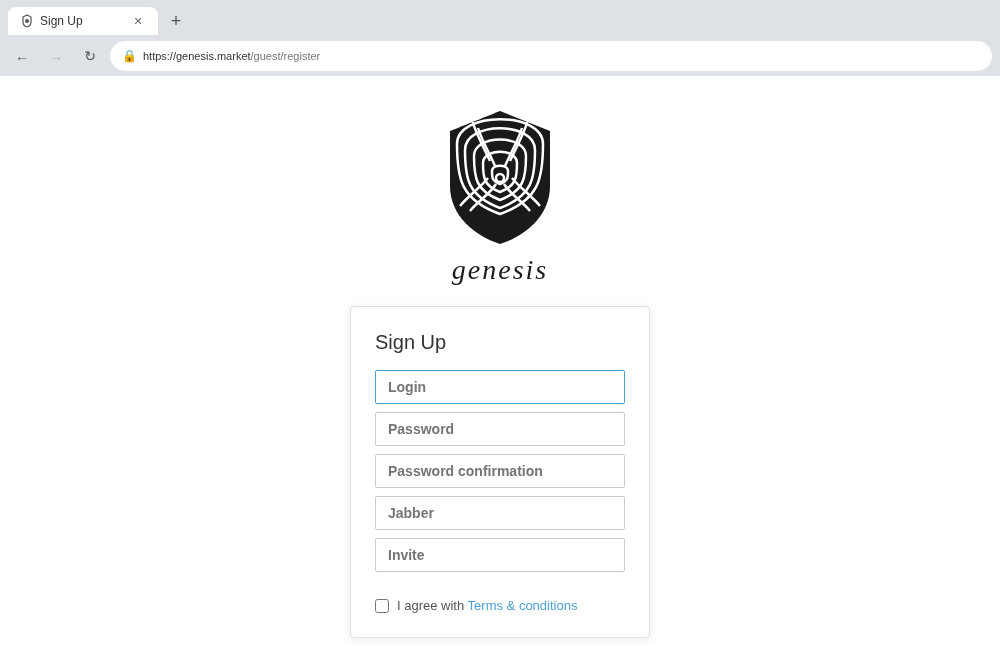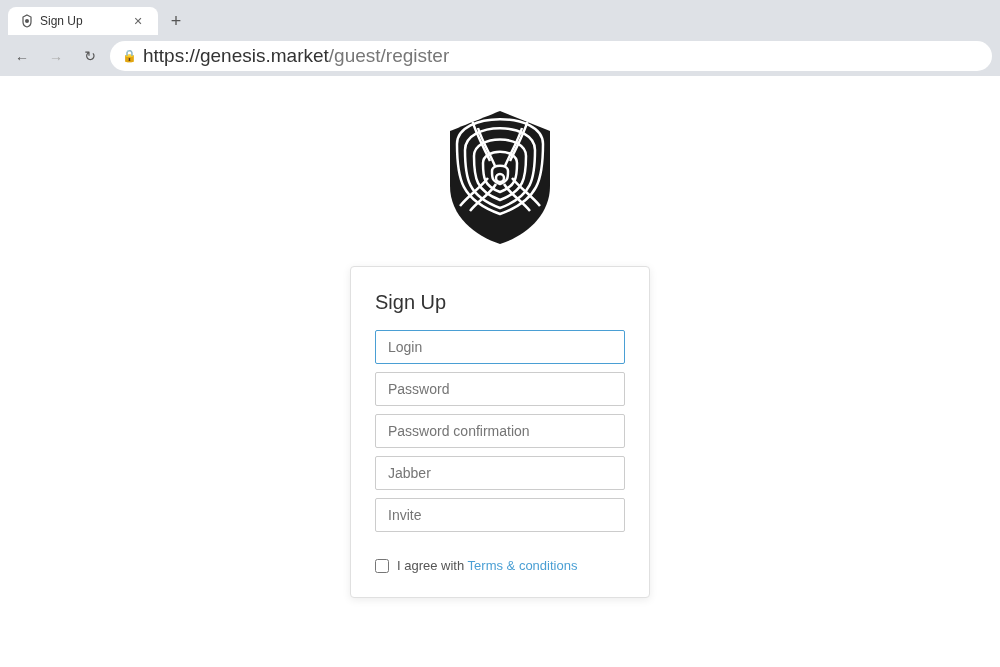--- a/index.html
+++ b/index.html
@@ -120,21 +120,21 @@
       font-size: 13px;
       color: #333;
     }
 
     .address-lock {
       color: #555;
       font-size: 12px;
     }
 
     .address-url {
-      font-size: 19px;
+      font-size: 11px;
       color: #333;
     }
 
     .address-url .domain {
       color: #333;
     }
 
     .address-url .path {
       color: #777;
     }
@@ -193,20 +193,21 @@
     .form-field {
       width: 100%;
       padding: 8px 12px;
       border: 1px solid #cccccc;
       border-radius: 2px;
       font-size: 14px;
       color: #555;
       margin-bottom: 8px;
       outline: none;
       background: #fff;
+      font-weight: bold;
     }
 
     .form-field.focused {
       border-color: #4a9fd4;
     }
 
     .agree-row {
       display: flex;
       align-items: center;
       gap: 8px;
@@ -290,20 +291,21 @@
         <path d="M64 78 C70 88 82 95 90 105"></path>
         <path d="M48 72 C40 82 28 90 20 100"></path>
         <path d="M72 72 C80 82 92 90 100 100"></path>
 
         <path d="M55 60 C50 48 42 35 38 22"></path>
         <path d="M65 60 C70 48 78 35 82 22"></path>
         <path d="M50 55 C44 42 36 28 32 14"></path>
         <path d="M70 55 C76 42 84 28 88 14"></path>
       </g>
     </svg>
+    <div class="logo-text">genesis</div>
   </div>
 
   <div class="signup-card">
     <h2 class="signup-title">Sign Up</h2>
 
     <input class="form-field focused" type="text" placeholder="Login" style="">
 
     <input class="form-field" type="password" placeholder="Password" style="">
 
     <input class="form-field" type="password" placeholder="Password confirmation" style="">

